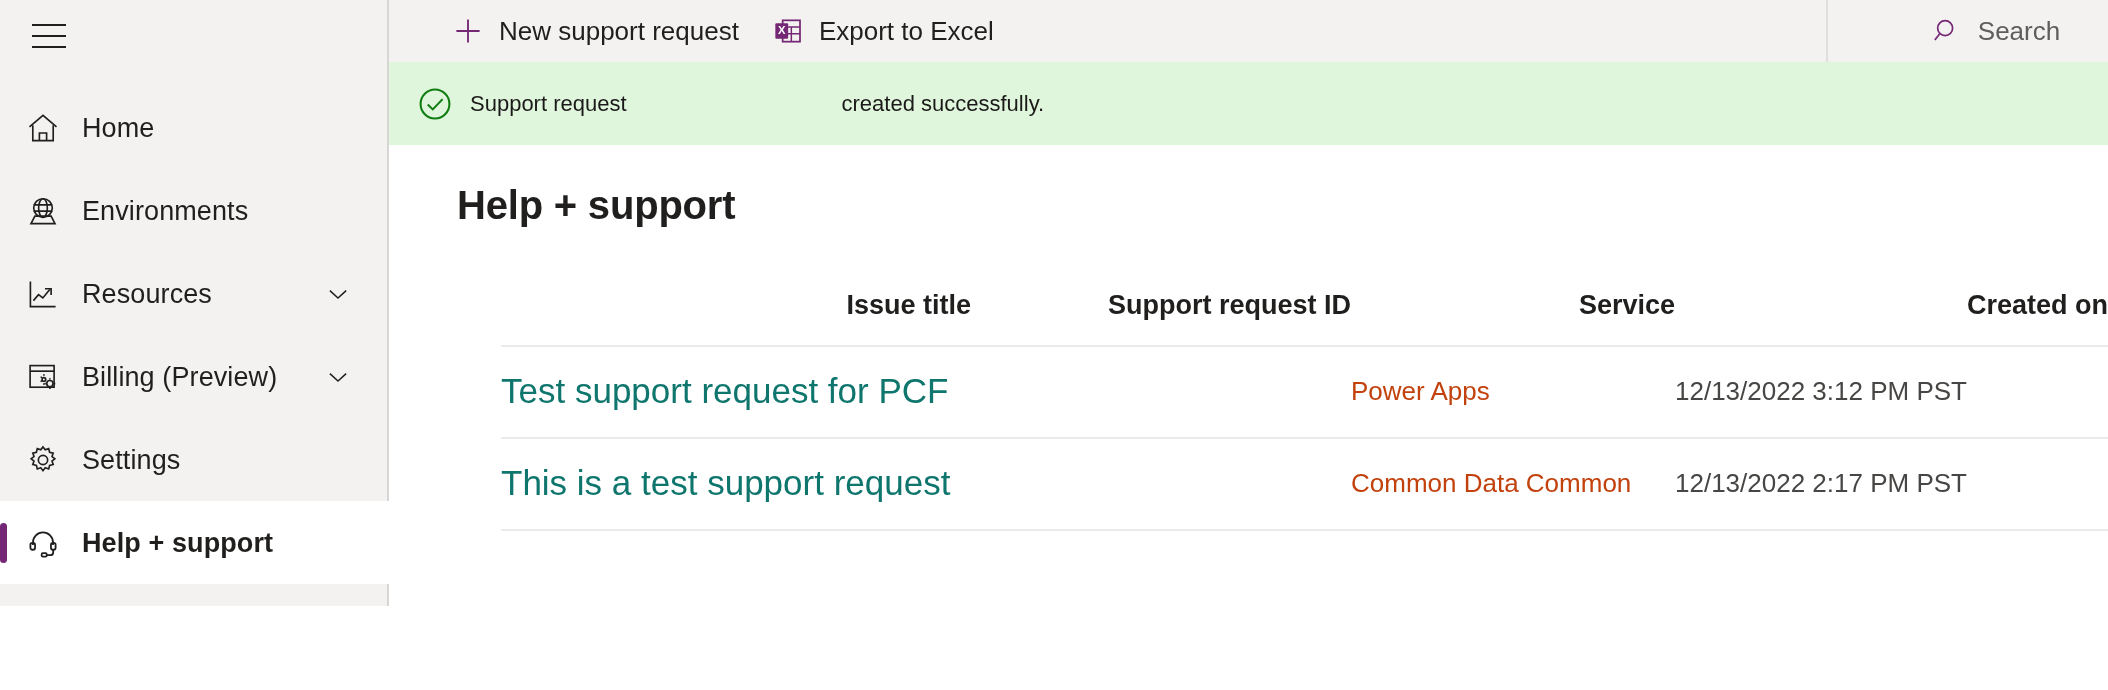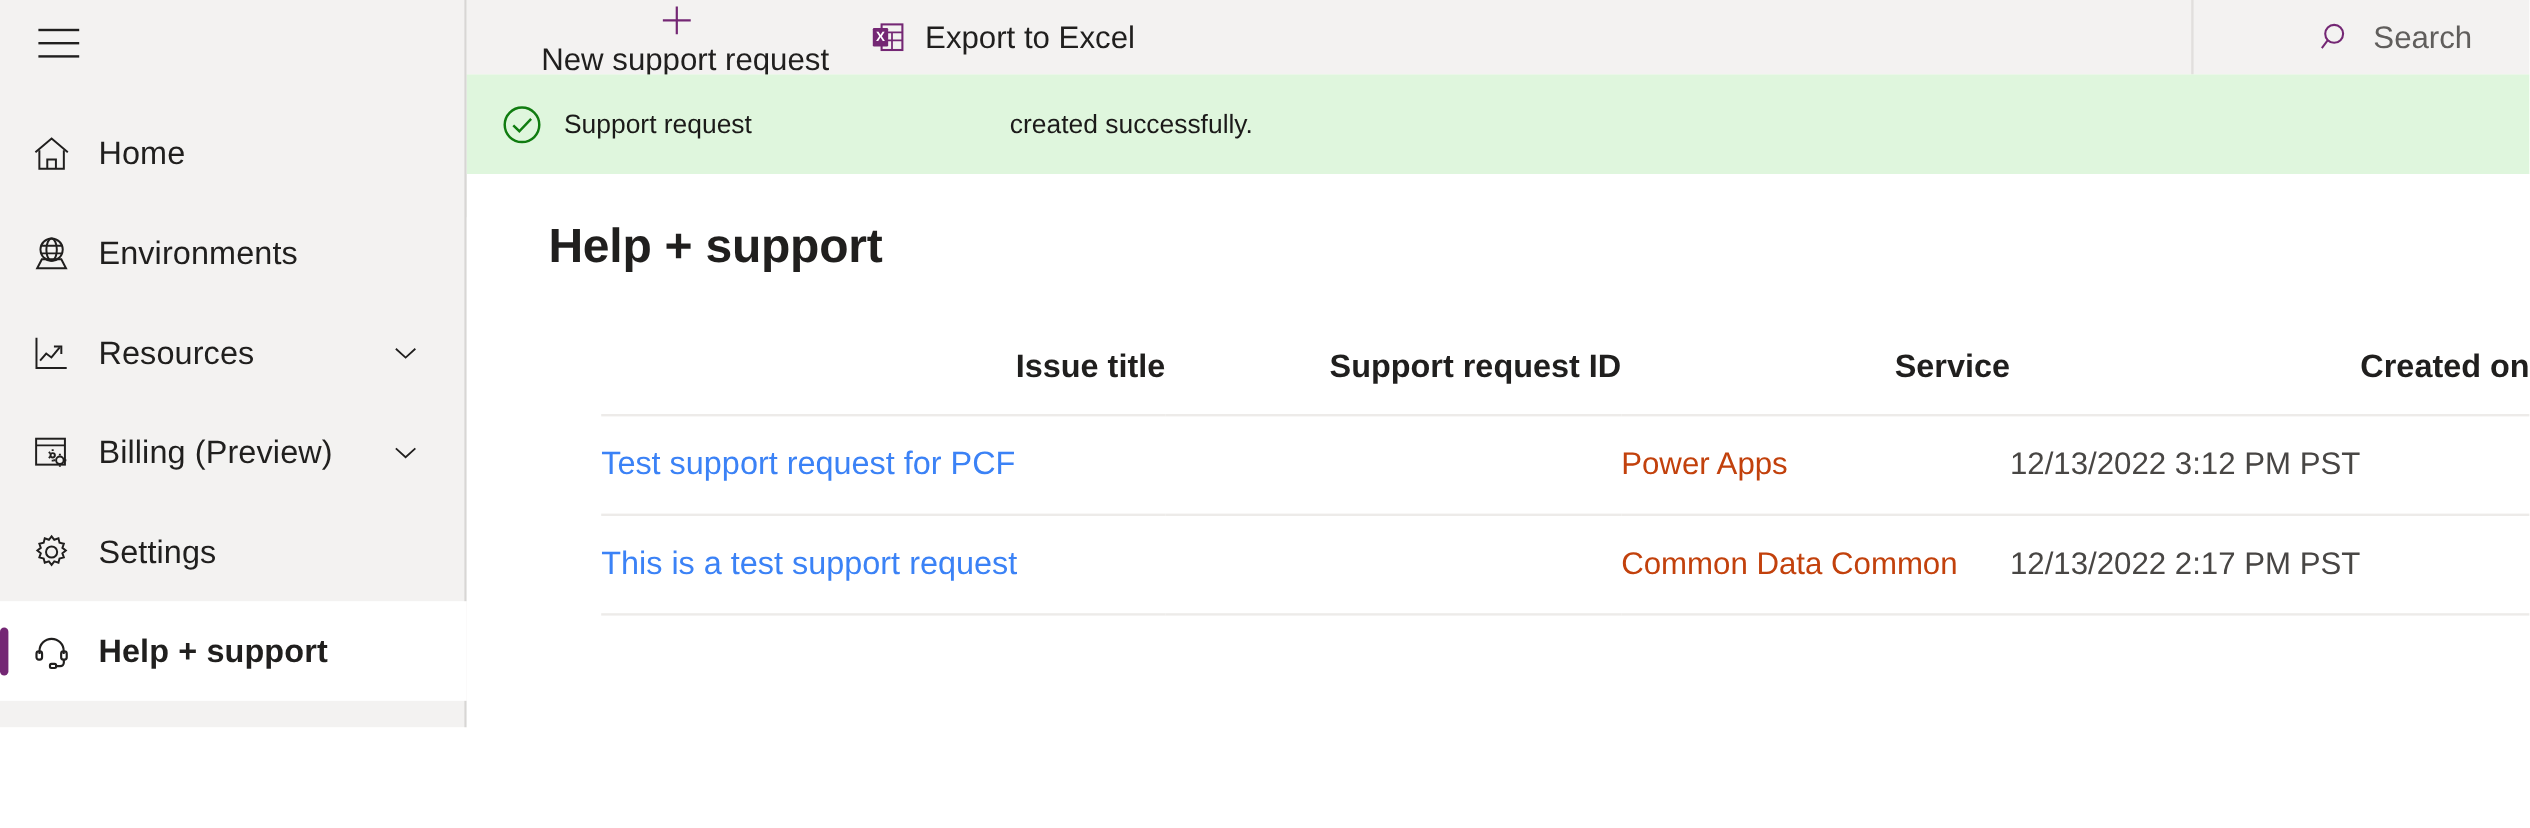--- a/index.html
+++ b/index.html
@@ -122,21 +122,21 @@
     align-items: center;
   }
   .cmd {
     display: flex;
     align-items: center;
     height: 62px;
     padding: 0 16px;
     cursor: pointer;
     white-space: nowrap;
   }
-  .cmd:first-child { margin-left: 46px; flex-direction: column; }
+  .cmd:first-child { margin-left: 46px; }
   .cmd-icon {
     display: flex;
     align-items: center;
     justify-content: center;
     width: 34px;
     height: 34px;
     margin-right: 14px;
     flex: 0 0 34px;
   }
   .cmd-label {
@@ -234,22 +234,22 @@
     border-bottom: 2px solid #edebe9;
     font-size: 26px;
     vertical-align: middle;
     white-space: nowrap;
   }
   .col-title   { width: 470px; }
   .col-id      { width: 380px; }
   .col-service { width: 324px; }
   .col-created { width: auto; }
   .issue-link {
-    color: #3b82f6;
-    font-size: 27px;
+    color: #0f766e;
+    font-size: 35px;
     cursor: pointer;
     text-decoration: none;
   }
   .cell-muted { color: #c2410c; }
   .cell-date  { color: #484644; }
 </style>
 </head>
 <body>
 
 <div id="app">

